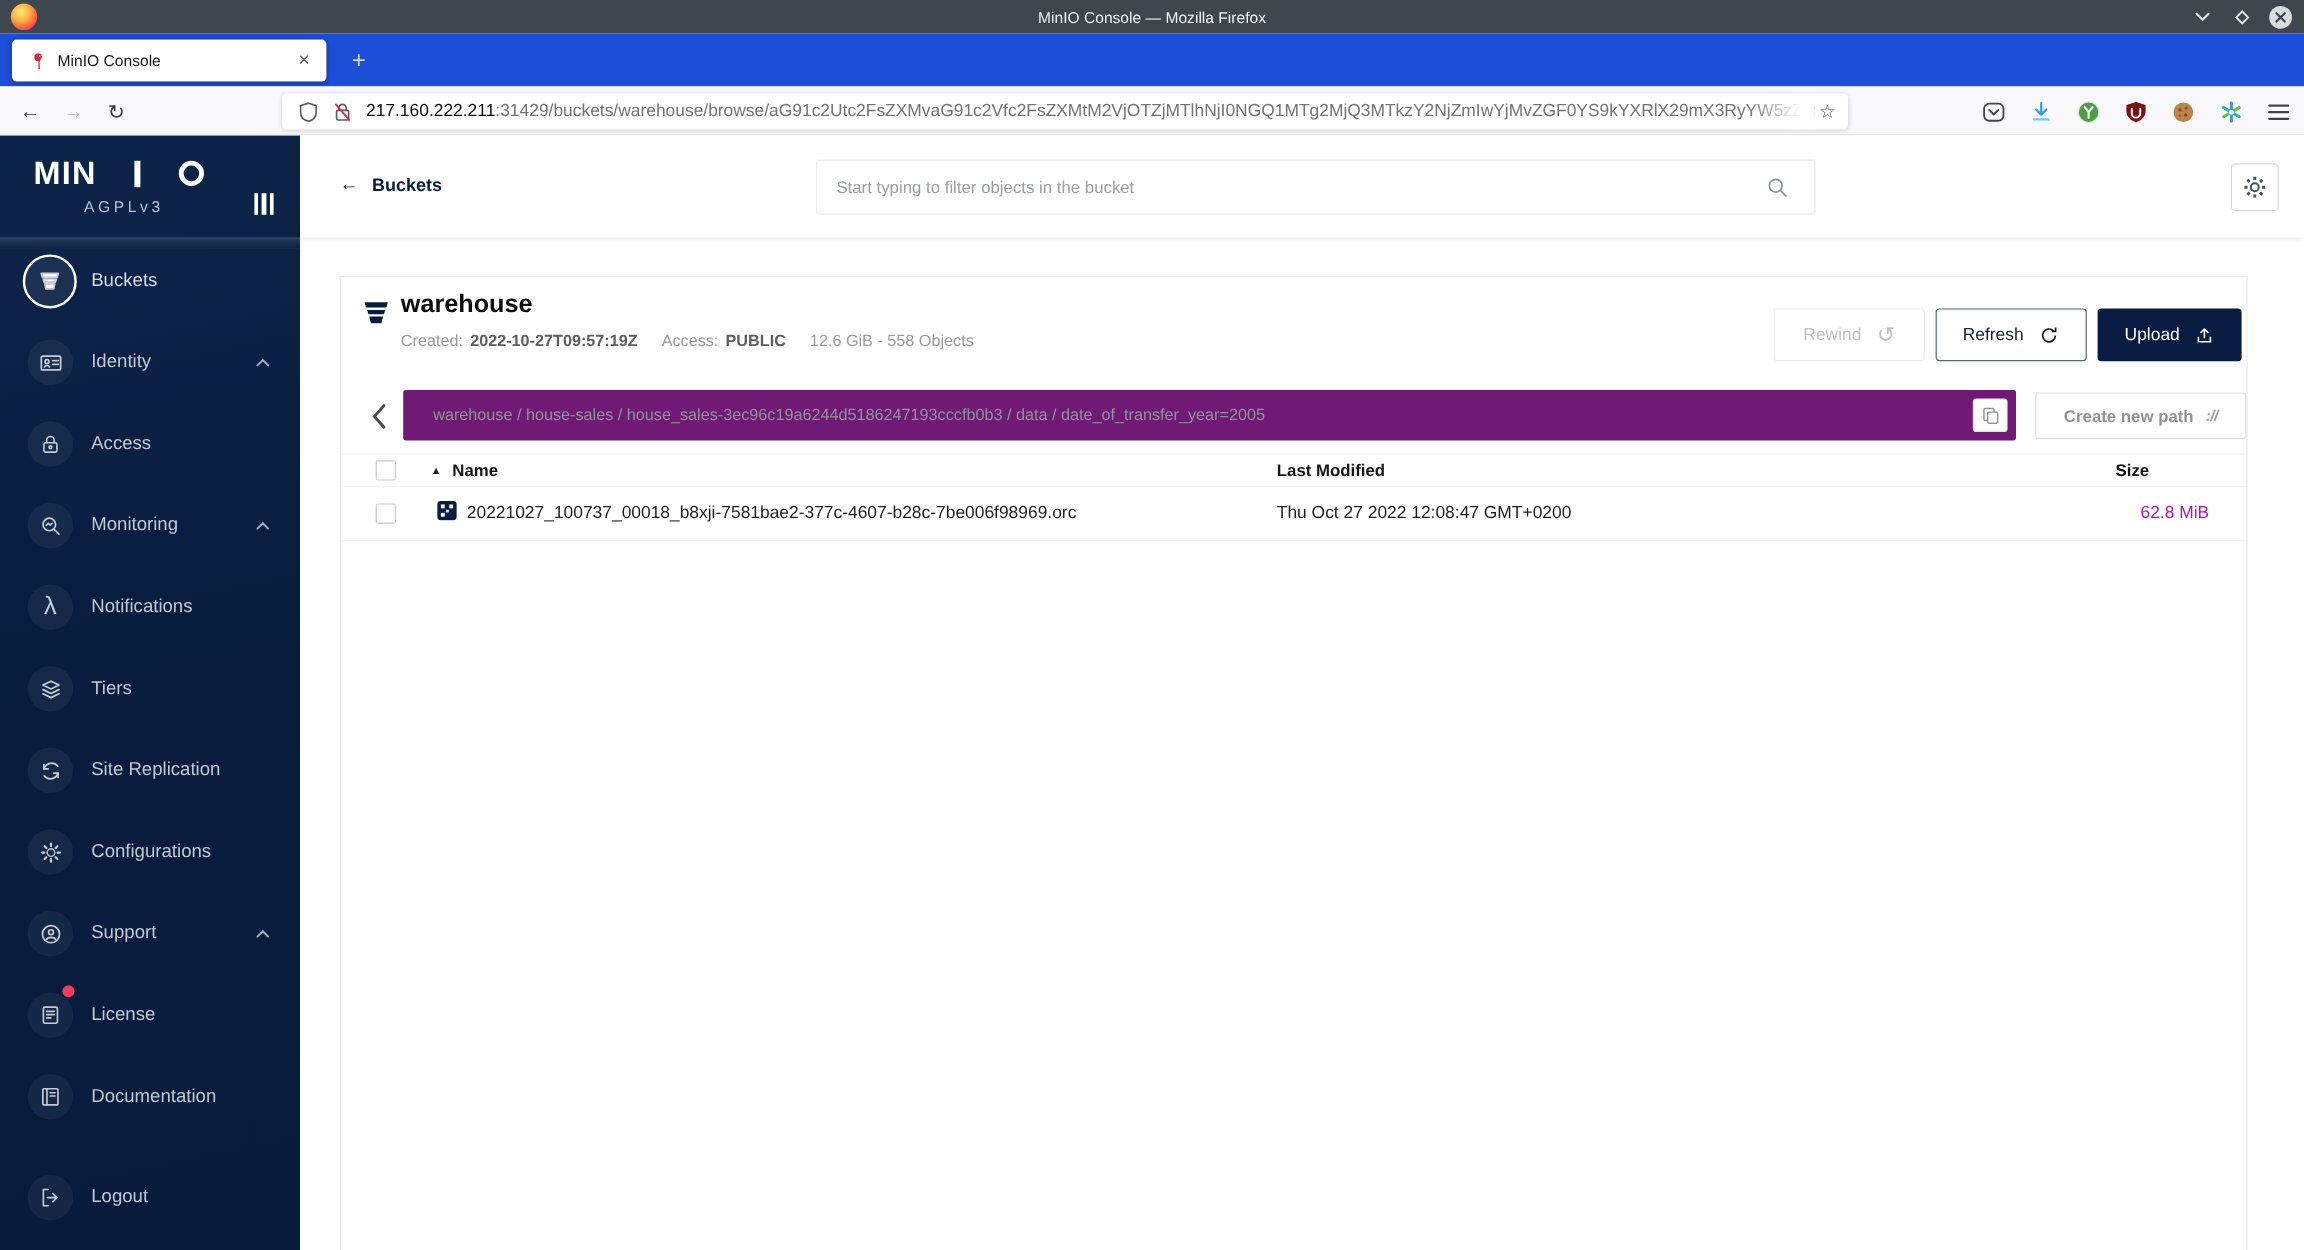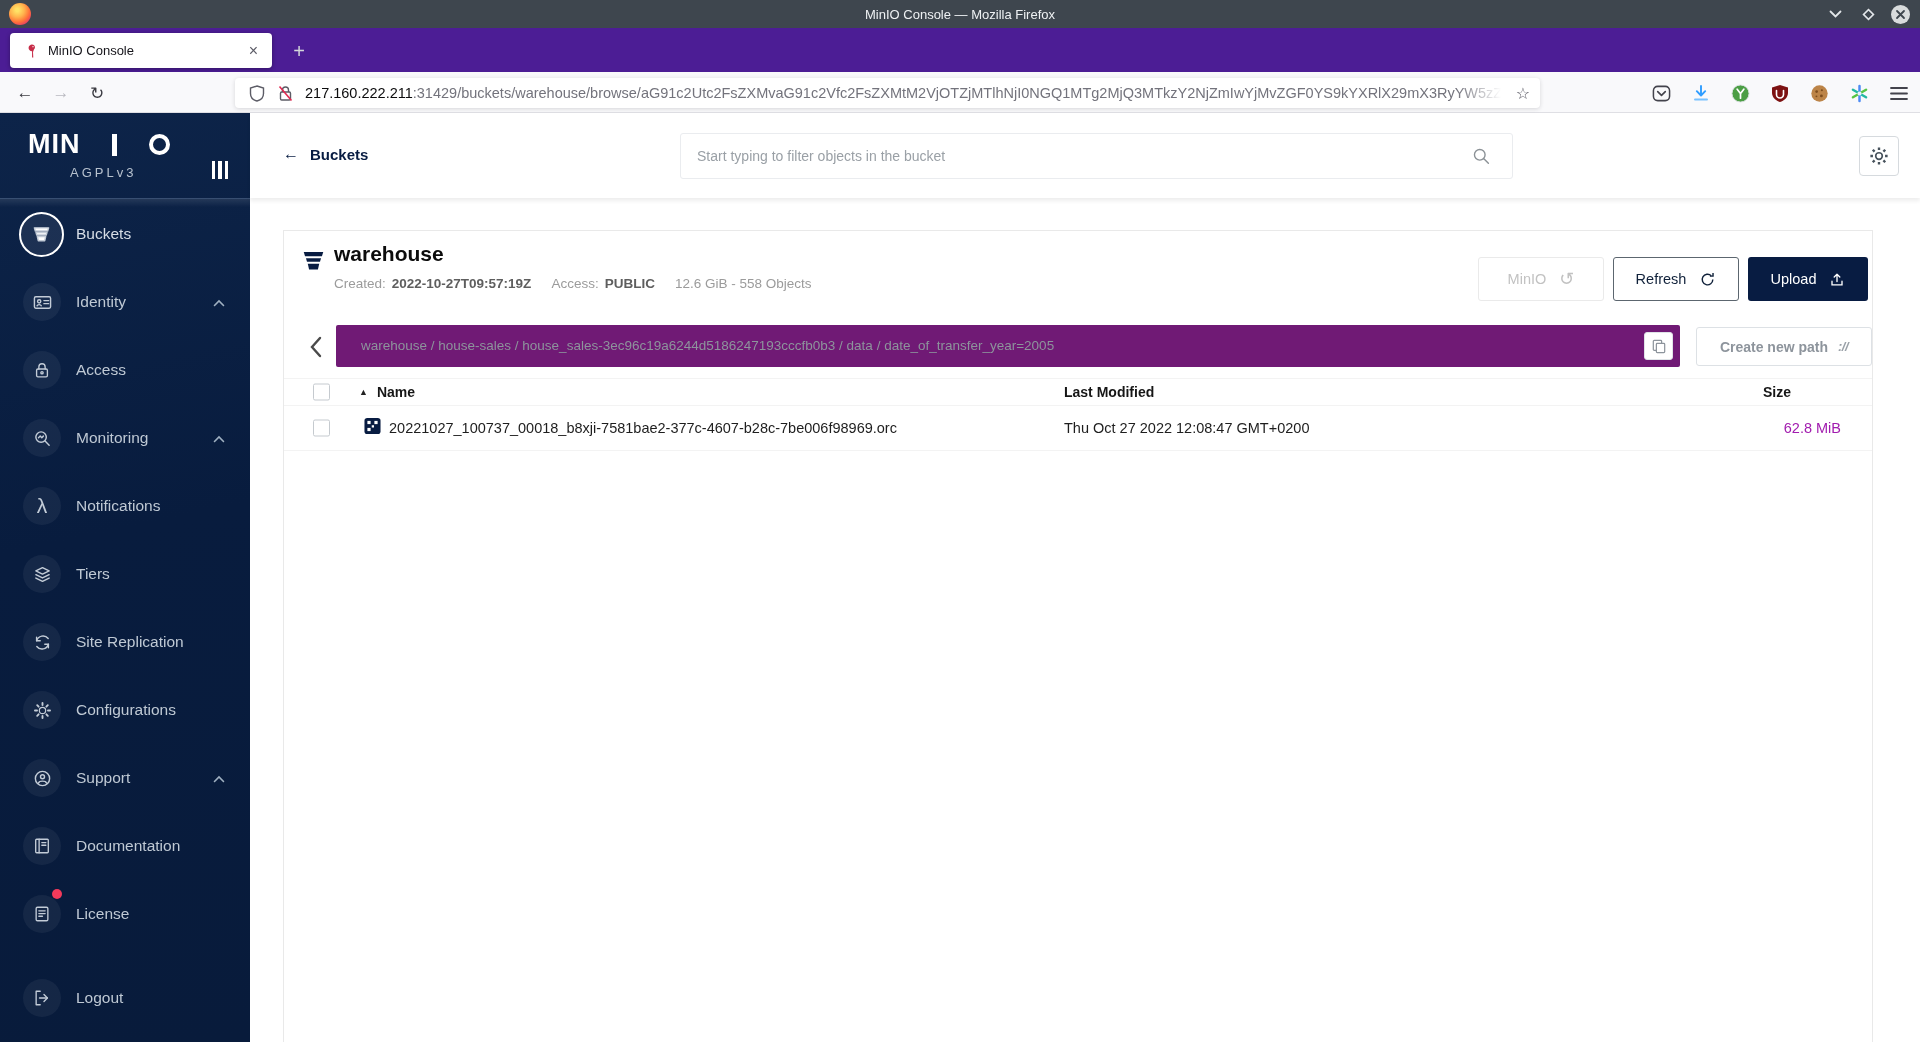--- a/index.html
+++ b/index.html
@@ -12,21 +12,21 @@
   .titlebar { position:absolute; left:0; top:0; width:100%; height:28px;
               background:#3e464e; display:flex; align-items:center; }
   .ff-logo { position:absolute; left:9px; top:3px; width:22px; height:22px; border-radius:50%;
              background:radial-gradient(circle at 38% 32%, #ffe266 8%, #ffb34d 35%, #ff7139 60%, #e3366b 82%, #9a1f72 100%); }
   .win-title { width:100%; text-align:center; color:#eef1f3; font-size:13px; }
   .win-controls { position:absolute; right:10px; top:0; height:28px; display:flex; align-items:center; gap:13px; }
   .wc { width:20px; height:20px; display:flex; align-items:center; justify-content:center; cursor:default; }
   .wc-close { width:19px; height:19px; background:#d9dcdd; border-radius:50%; }
 
   
-  .tabbar { position:absolute; left:0; top:28px; width:100%; height:44px; background:#4c1d95;padding-left:24px; }
+  .tabbar { position:absolute; left:0; top:28px; width:100%; height:44px; background:#1d4ed8;padding-left:24px; }
   .tab { position:absolute; left:10px; top:5px; width:262px; height:35px; background:#fff;
          border-radius:4px; box-shadow:0 1px 4px rgba(0,0,0,.35);
          display:flex; align-items:center; padding:0 10px 0 14px; }
   .tab-title { flex:1; margin-left:9px; font-size:13px; color:#15141a; white-space:nowrap; overflow:hidden; }
   .tab-close { color:#5b5b66; font-size:16px; line-height:1; padding:2px 4px; }
   .newtab { position:absolute; left:286px; top:10px; width:26px; height:26px; color:#d3d7da;
             font-size:20px; display:flex; align-items:center; justify-content:center; }
 
   
   .navbar { position:absolute; left:0; top:72px; width:100%; height:41px; background:#f9f9fb;
@@ -364,37 +364,37 @@
           </span>
           <span class="mi-label">Support</span>
           <span class="mi-chevron"><svg width="12" height="8" viewBox="0 0 12 8">
                 <path d="M1.5 6.5L6 2l4.5 4.5" fill="none" stroke="#9fb0c1" stroke-width="1.6" stroke-linecap="round"></path>
               </svg></span>
         </li>
 
         <li class="mi">
           <span class="mi-circle">
             <svg width="18" height="18" viewBox="0 0 20 20" class="sic">
+                <rect x="3.5" y="2.5" width="13" height="15" rx="1.5"></rect>
+                <path d="M6.5 6.5h7M6.5 9.5h7M6.5 12.5h4"></path>
+              </svg>
+          </span>
+          <span class="license-dot"></span>
+          <span class="mi-label">License</span>
+        </li>
+
+        <li class="mi">
+          <span class="mi-circle">
+            <svg width="18" height="18" viewBox="0 0 20 20" class="sic">
                 <rect x="3" y="2.5" width="14" height="15" rx="1"></rect>
                 <path d="M6.8 2.5v15"></path>
                 <path d="M9.8 6.2h4.5M9.8 9.2h4.5"></path>
               </svg>
           </span>
           <span class="mi-label">Documentation</span>
-        </li>
-
-        <li class="mi">
-          <span class="mi-circle">
-            <svg width="18" height="18" viewBox="0 0 20 20" class="sic">
-                <rect x="3.5" y="2.5" width="13" height="15" rx="1.5"></rect>
-                <path d="M6.5 6.5h7M6.5 9.5h7M6.5 12.5h4"></path>
-              </svg>
-          </span>
-          <span class="license-dot"></span>
-          <span class="mi-label">License</span>
         </li>
 
         <li class="mi mi-logout">
           <span class="mi-circle">
             <svg width="18" height="18" viewBox="0 0 20 20" class="sic">
                 <path d="M8 2.5H3.5v15H8"></path>
                 <path d="M12.2 6.2L16 10l-3.8 3.8"></path>
                 <path d="M16 10H7.2"></path>
               </svg>
           </span>
@@ -443,21 +443,21 @@
         </span>
         <h1 class="bkt-title">warehouse</h1>
         <div class="bkt-meta">
           <span><span class="meta-label">Created:</span><span class="meta-value">2022-10-27T09:57:19Z</span></span>
           <span><span class="meta-label">Access:</span><span class="meta-value">PUBLIC</span></span>
           <span class="meta-label">12.6 GiB - 558 Objects</span>
         </div>
 
         <div class="hdr-actions">
           <button class="btn btn-rewind" disabled="">
-            <span>MinIO</span>
+            <span>Rewind</span>
             <span class="rewind-glyph">↺</span>
           </button>
           <button class="btn btn-refresh">
             <span>Refresh</span>
             <svg width="17" height="17" viewBox="0 0 24 24">
                 <path d="M19.5 12a7.5 7.5 0 11-2.2-5.3" fill="none" stroke="#10213a" stroke-width="2"></path>
                 <path d="M19.8 2.8v4.4h-4.4" fill="none" stroke="#10213a" stroke-width="2"></path>
               </svg>
           </button>
           <button class="btn btn-upload">

